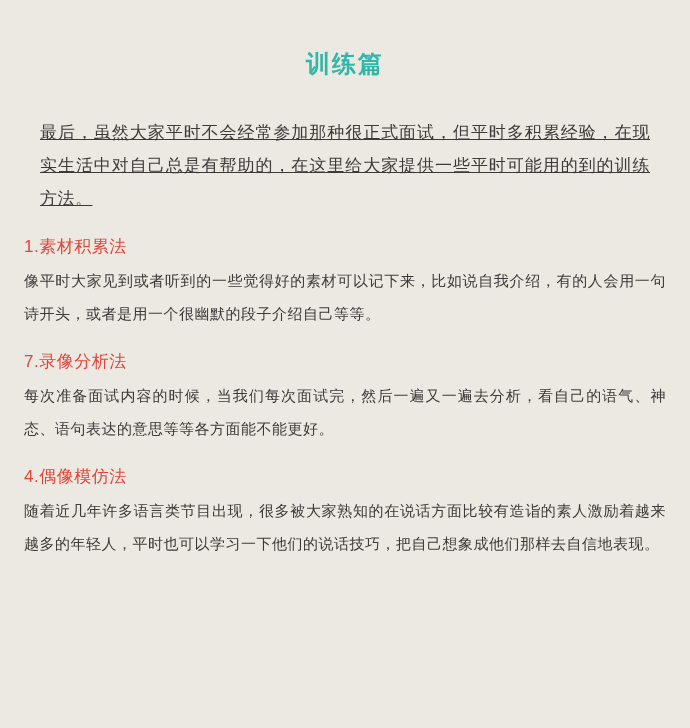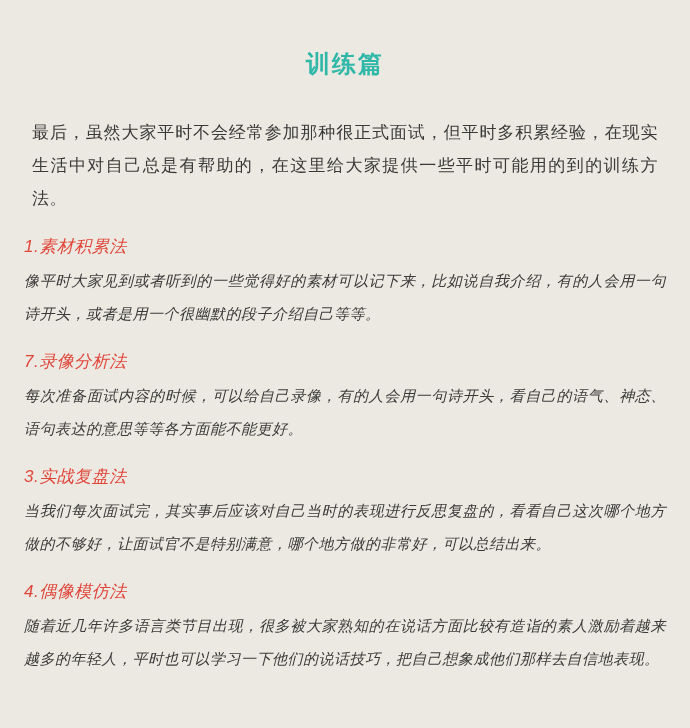--- a/index.html
+++ b/index.html
@@ -30,28 +30,28 @@
     margin: 0;
     padding-top: 48px;
     padding-bottom: 6px;
   }
   .body-para {
     font-size: 17px;
     line-height: 33px;
     color: #3a3a3a;
     letter-spacing: 0.5px;
     text-align: justify;
-    margin: 8px;
+    margin: 16px;
+    text-decoration: underline;
   }
   .intro-para {
     margin-top: 30px;
   }
   .section {
     margin-top: 16px;
-    font-style: italic;
   }
   .section-heading {
     color: #e0453a;
     font-size: 17px;
     line-height: 32px;
     letter-spacing: 0.5px;
     margin: 0 0 1px 0;
     font-weight: normal;
   }
   .section-body {
@@ -72,26 +72,22 @@
 
   <p class="body-para intro-para">最后，虽然大家平时不会经常参加那种很正式面试，但平时多积累经验，在现实生活中对自己总是有帮助的，在这里给大家提供一些平时可能用的到的训练方法。</p>
 
   <div class="section">
     <div class="section-heading">1.素材积累法</div>
     <p class="section-body">像平时大家见到或者听到的一些觉得好的素材可以记下来，比如说自我介绍，有的人会用一句诗开头，或者是用一个很幽默的段子介绍自己等等。</p>
   </div>
 
   <div class="section">
     <div class="section-heading">7.录像分析法</div>
-    <p class="section-body">每次准备面试内容的时候，可以给自己录像，有的人会用一句诗开头，看自己的语气、神态、语句表达的意思等等各方面能不能更好。</p>
+    <p class="section-body">每次准备面试内容的时候，当我们每次面试完，然后一遍又一遍去分析，看自己的语气、神态、语句表达的意思等等各方面能不能更好。</p>
   </div>
 
-  <div class="section">
-    <div class="section-heading">3.实战复盘法</div>
-    <p class="section-body">当我们每次面试完，其实事后应该对自己当时的表现进行反思复盘的，看看自己这次哪个地方做的不够好，让面试官不是特别满意，哪个地方做的非常好，可以总结出来。</p>
-  </div>
 
   <div class="section">
     <div class="section-heading">4.偶像模仿法</div>
     <p class="section-body">随着近几年许多语言类节目出现，很多被大家熟知的在说话方面比较有造诣的素人激励着越来越多的年轻人，平时也可以学习一下他们的说话技巧，把自己想象成他们那样去自信地表现。</p>
   </div>
 
 </div>
 
 </body></html>

